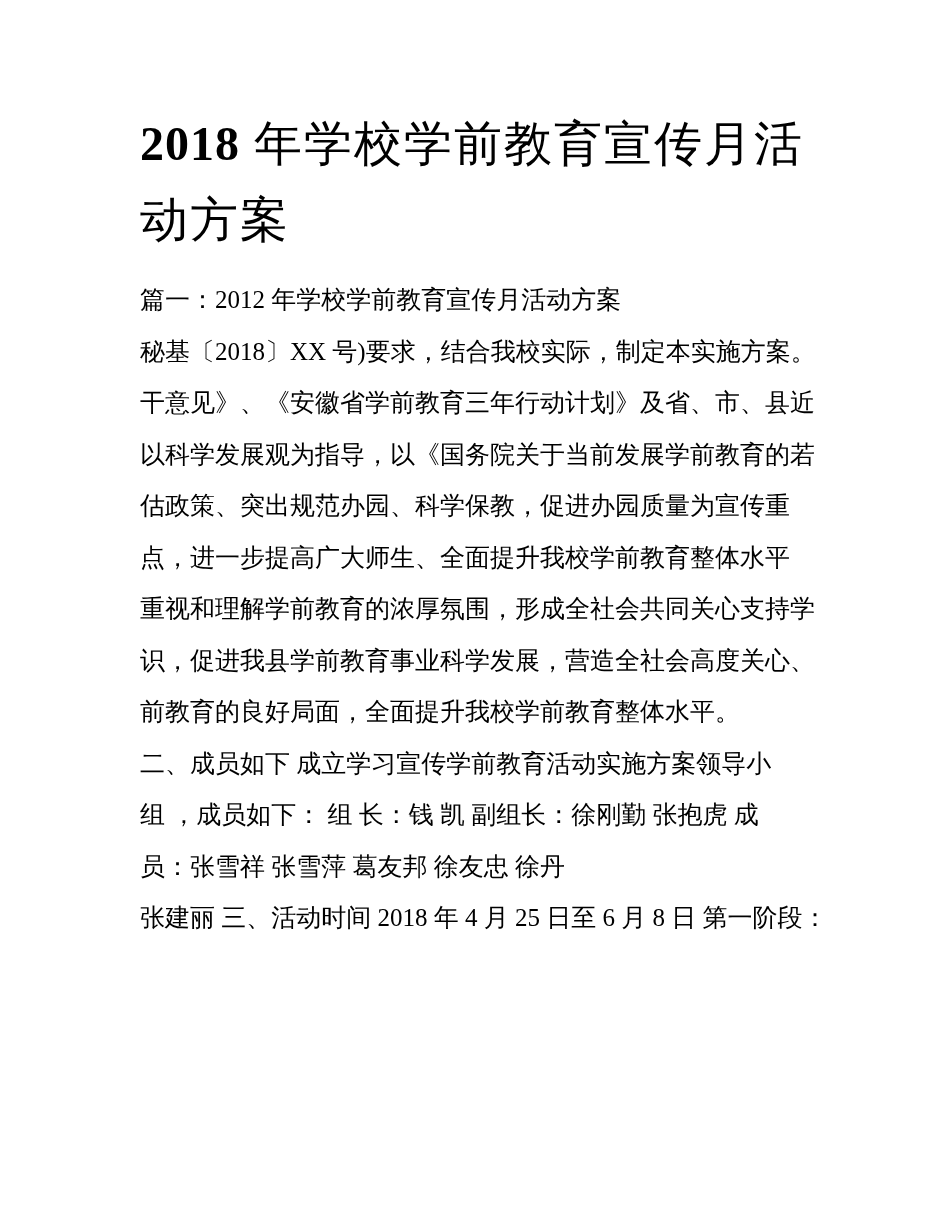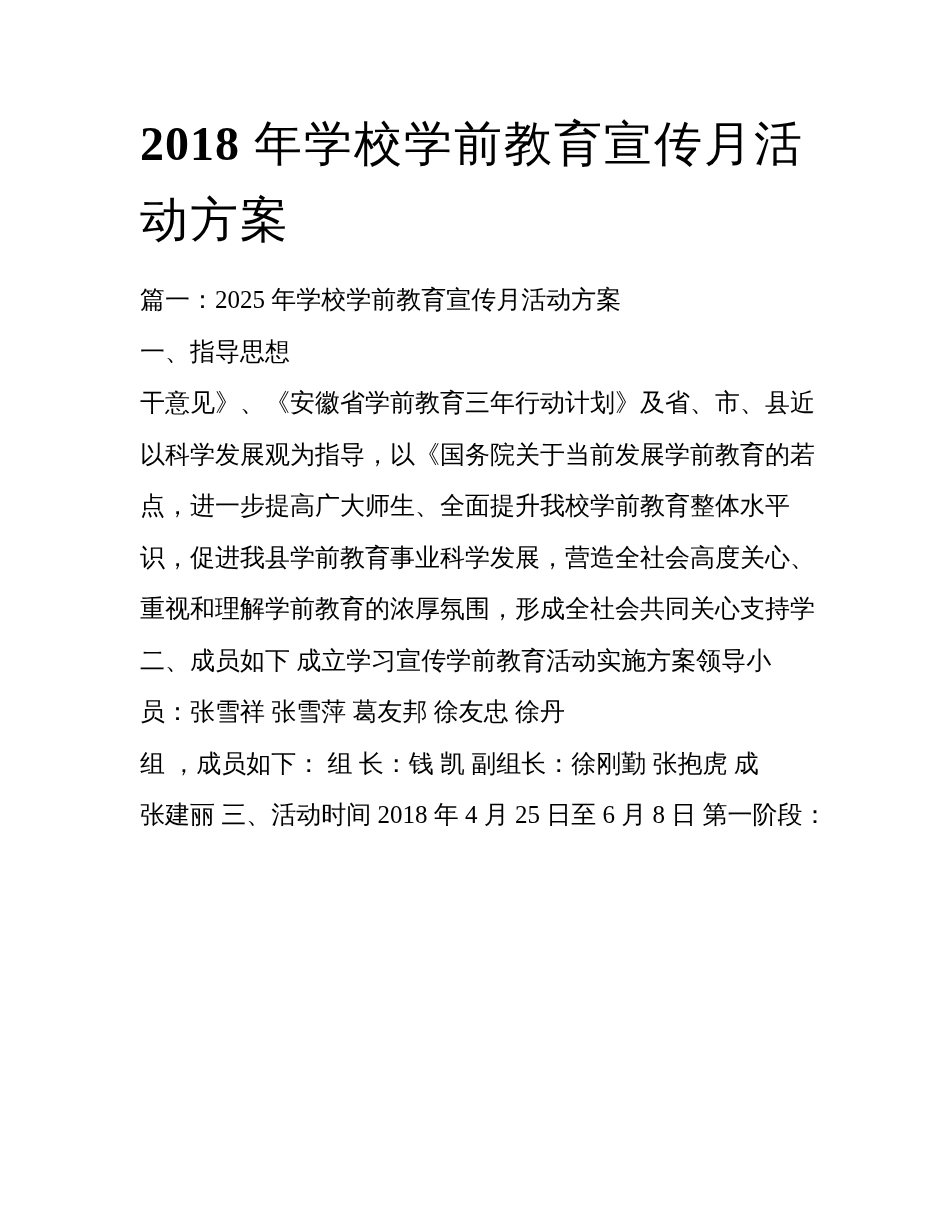--- a/index.html
+++ b/index.html
@@ -45,27 +45,29 @@
 </style>
 </head>
 <body>
 
 <div class="page">
   <div class="content">
 
     <h1 class="doc-title"><span class="title-number">2018</span><span> 年学校学前教育宣传月活动方案</span></h1>
 
     <div class="doc-body">
-      <div class="text-line">篇一：2025 年学校学前教育宣传月活动方案</div>
-      <div class="text-line">一、指导思想</div>
+      <div class="text-line">篇一：2012 年学校学前教育宣传月活动方案</div>
+      <div class="text-line">秘基〔2018〕XX 号)要求，结合我校实际，制定本实施方案。</div>
       <div class="text-line">干意见》、《安徽省学前教育三年行动计划》及省、市、县近</div>
       <div class="text-line">以科学发展观为指导，以《国务院关于当前发展学前教育的若</div>
+      <div class="text-line">估政策、突出规范办园、科学保教，促进办园质量为宣传重</div>
       <div class="text-line">点，进一步提高广大师生、全面提升我校学前教育整体水平</div>
+      <div class="text-line">重视和理解学前教育的浓厚氛围，形成全社会共同关心支持学</div>
       <div class="text-line">识，促进我县学前教育事业科学发展，营造全社会高度关心、</div>
-      <div class="text-line">重视和理解学前教育的浓厚氛围，形成全社会共同关心支持学</div>
+      <div class="text-line">前教育的良好局面，全面提升我校学前教育整体水平。</div>
       <div class="text-line">二、成员如下 成立学习宣传学前教育活动实施方案领导小</div>
+      <div class="text-line">组 ，成员如下： 组 长：钱 凯 副组长：徐刚勤 张抱虎 成</div>
       <div class="text-line">员：张雪祥 张雪萍 葛友邦 徐友忠 徐丹</div>
-      <div class="text-line">组 ，成员如下： 组 长：钱 凯 副组长：徐刚勤 张抱虎 成</div>
       <div class="text-line">张建丽 三、活动时间 2018 年 4 月 25 日至 6 月 8 日 第一阶段：</div>
     </div>
 
   </div>
 </div>
 
 </body></html>

